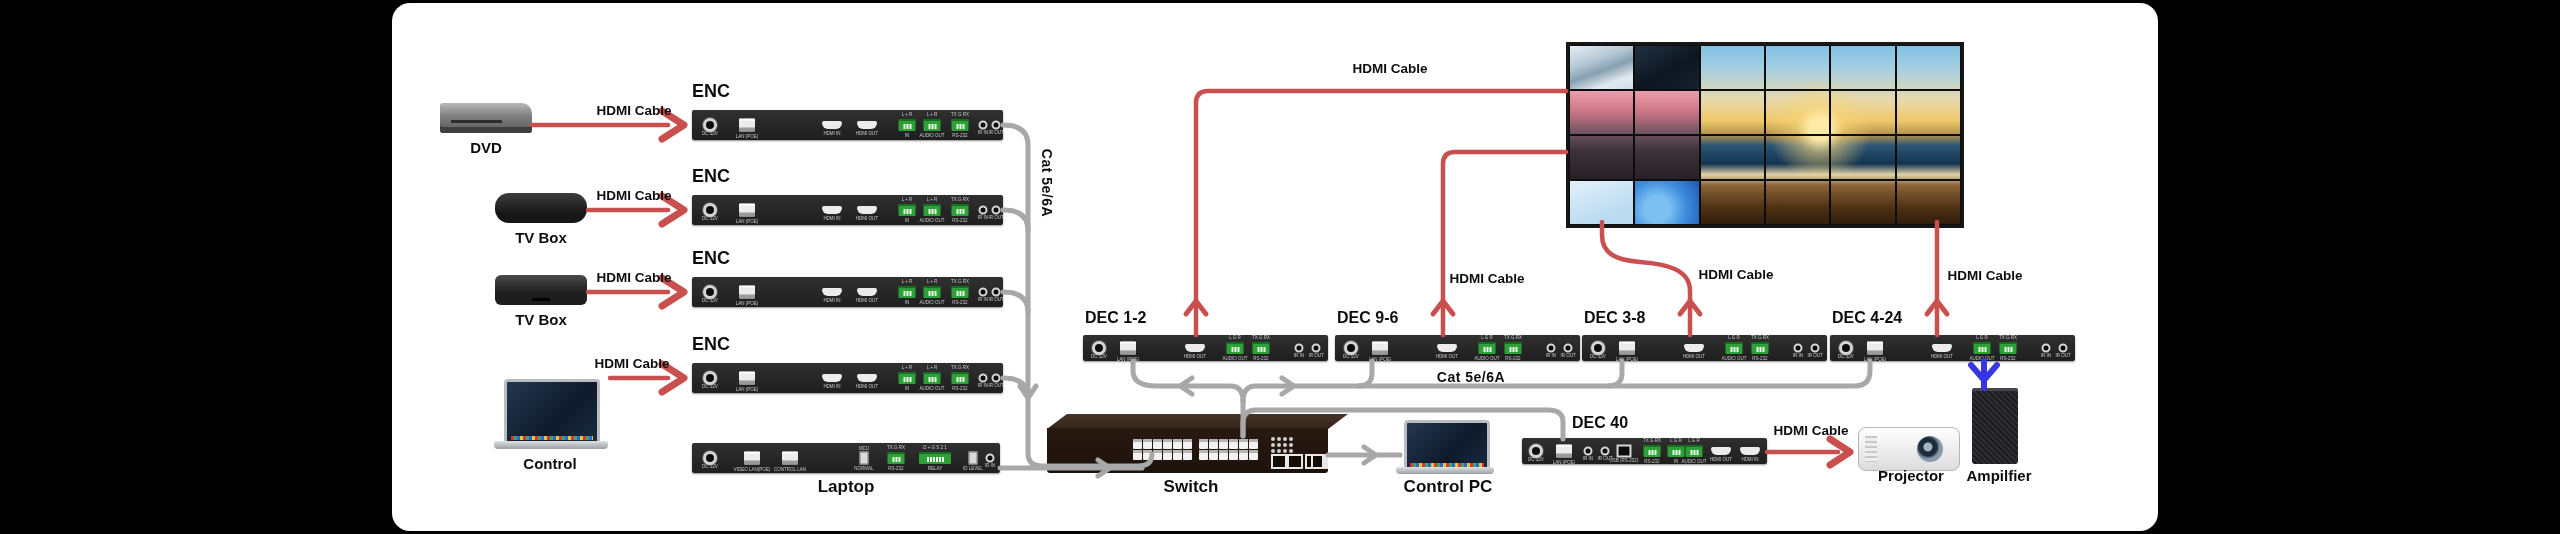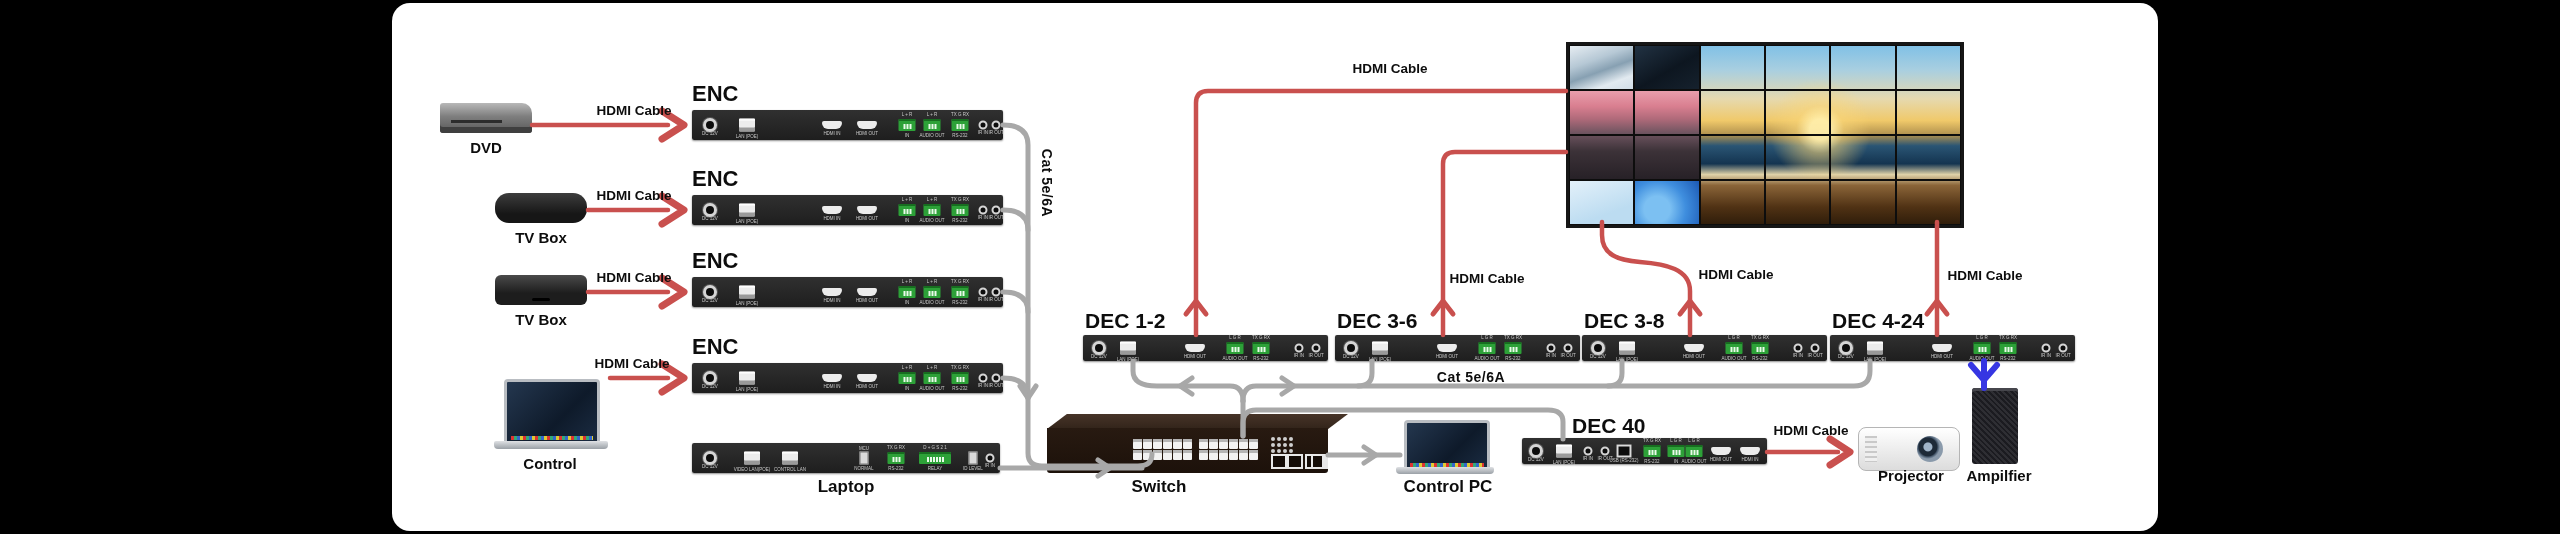--- a/index.html
+++ b/index.html
@@ -25,22 +25,22 @@
   .p-jack{width:5px;height:5px;border-radius:50%;background:#0c0c0c;border:2px solid #d5d5d5;}
   .p-usb{width:11px;height:9px;background:#0c0c0c;border:2px solid #dadada;}
   .p-toggle{width:7px;height:11px;background:#dadada;border:1px solid #777;}
   .plabel{position:absolute;font-size:4.5px;line-height:5px;color:#c9c9c9;white-space:nowrap;
     left:50%;transform:translateX(-50%);font-weight:normal;}
   .pbot{top:100%;margin-top:2px;}
   .ptop{bottom:100%;margin-bottom:2px;}
   
   .flabel{position:absolute;font-weight:bold;color:#0d0d0d;white-space:nowrap;z-index:6;}
   .cent{transform:translateX(-50%);}
-  .enc-lb{font-size:22px;}
-  .dec-lb{font-size:21px;}
+  .enc-lb{font-size:18px;}
+  .dec-lb{font-size:16px;}
   .dev-lb{font-size:15px;}
   .big-lb{font-size:17px;}
   .hdmi-lb{font-size:13.5px;}
   .cat-lb{font-size:14px;letter-spacing:.5px;}
   .vrot{transform:translate(-50%,-50%) rotate(90deg);}
   
   .dvd{background:linear-gradient(#b8b8b8,#7e7e7e 45%,#585858);border-radius:3px 10px 3px 3px;
     box-shadow:inset 0 -6px 0 #3f3f3f;z-index:2;}
   .dvd:after{content:"";position:absolute;left:12%;top:58%;width:55%;height:3px;background:#2c2c2c;}
   .tvbox1{background:linear-gradient(#3d3d3d,#161616 70%);border-radius:14px;z-index:2;}
@@ -412,21 +412,21 @@
         <b></b>
         <b></b>
         <b></b>
         <b></b>
       </div>
     <div class="usq" style="left:224px;"></div>
     <div class="usq" style="left:240px;"></div>
     <div class="sfp" style="left:258px;"></div>
     <div class="sfp" style="left:264px;"></div>
   </div>
-  <div class="flabel big-lb cent" style="left:767px;top:474px;">Switch</div>
+  <div class="flabel big-lb cent" style="left:799px;top:474px;">Switch</div>
 
   <div class="abs lap-scr" style="left:1012px;top:417px;width:80px;height:46px;"></div>
   <div class="abs lap-base" style="left:1004px;top:464px;width:98px;height:7px;"></div>
   <div class="flabel big-lb cent" style="left:1056px;top:474px;">Control PC</div>
 
   <div class="flabel dec-lb" style="left:693px;top:306px;">DEC 1-2</div>
   <div class="unit" style="left:691px;top:332px;width:245px;height:26px;">
       <div class="port p-dc" style="left: 16px;">
         <span class="plabel pbot">DC 12V</span>
       </div>
@@ -451,21 +451,21 @@
         <span class="plabel pbot">RS-232</span>
       </div>
       <div class="port p-jack" style="left: 216px;">
         <span class="plabel pbot">IR IN</span>
       </div>
       <div class="port p-jack" style="left: 233px;">
         <span class="plabel pbot">IR OUT</span>
       </div>
     </div>
 
-  <div class="flabel dec-lb" style="left:945px;top:306px;">DEC 3-6</div>
+  <div class="flabel dec-lb" style="left:945px;top:306px;">DEC 9-6</div>
   <div class="unit" style="left:943px;top:332px;width:245px;height:26px;">
       <div class="port p-dc" style="left: 16px;">
         <span class="plabel pbot">DC 12V</span>
       </div>
       <div class="port p-rj45" style="left: 45px;">
         <span class="plabel pbot">LAN (POE)</span>
       </div>
       <div class="port p-hdmi" style="left: 112px;">
         <span class="plabel pbot">HDMI OUT</span>
       </div>

